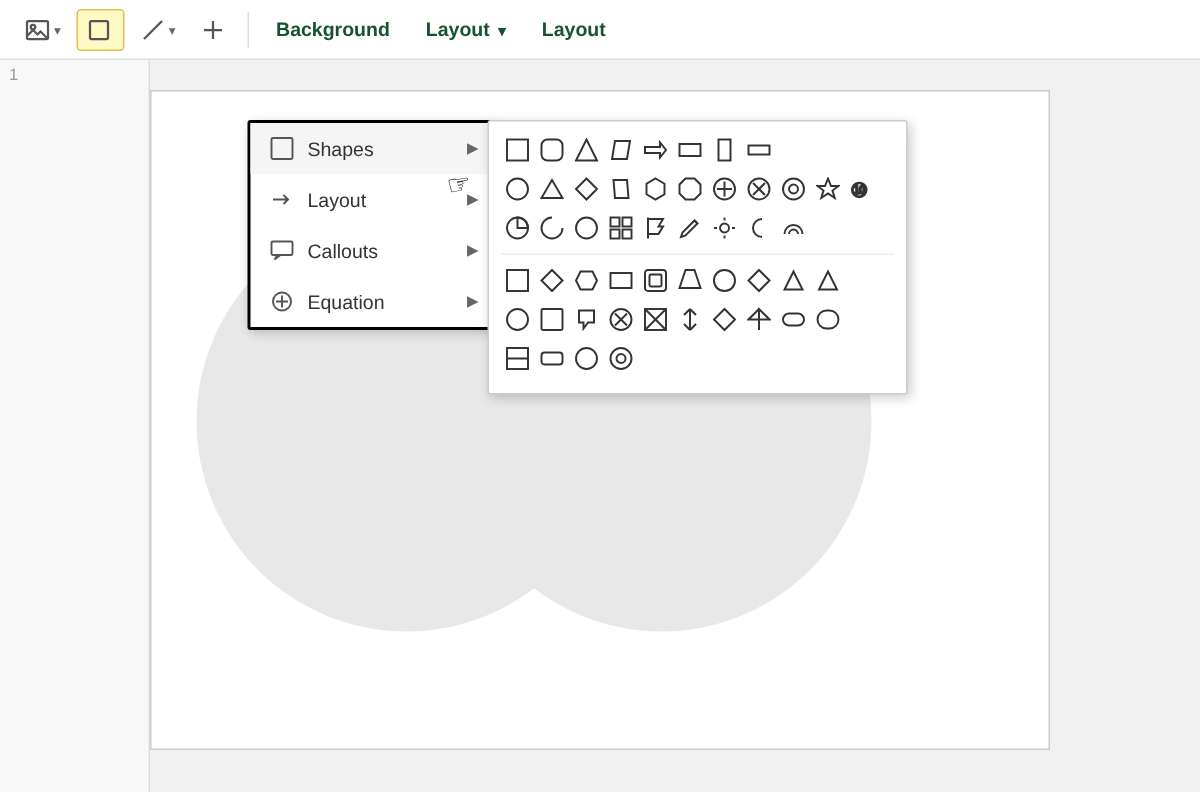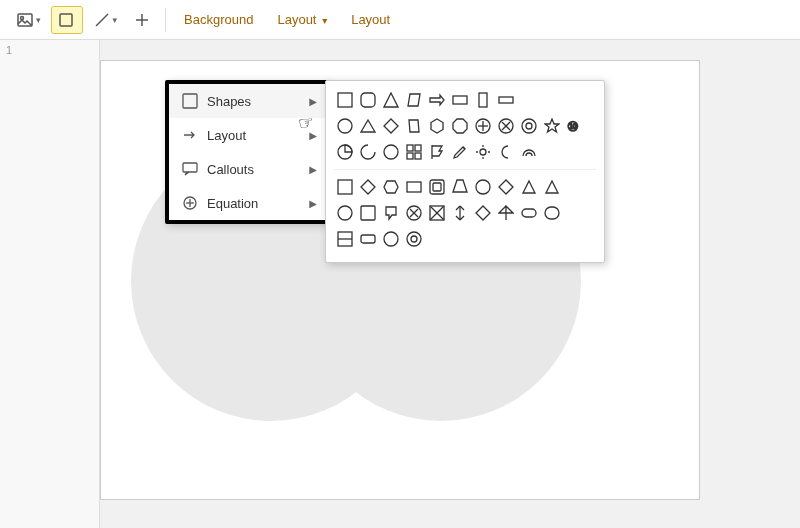--- a/index.html
+++ b/index.html
@@ -87,22 +87,23 @@
       background: #ddd;
       margin: 0 4px;
     }
 
     .toolbar-text-btn {
       padding: 4px 10px;
       border-radius: 3px;
       cursor: pointer;
       border: none;
       background: transparent;
-      color: #a16207;
+      color: #14532d;
       font-size: 13px;
+      font-weight: bold;
     }
 
     .toolbar-text-btn .arrow {
       font-size: 10px;
       margin-left: 2px;
     }
 
     
     .slide-sidebar {
       position: absolute;
@@ -119,21 +120,21 @@
       color: #999;
       padding: 4px 6px;
     }
 
     
     .dropdown-menu {
       position: absolute;
       top: 80px;
       left: 165px;
       background: white;
-      border: 4px solid #000000;
+      border: 2px solid #000000;
       border-radius: 2px;
       box-shadow: 2px 2px 8px rgba(0,0,0,0.2);
       z-index: 200;
       width: 164px;
     }
 
     .menu-item {
       display: flex;
       align-items: center;
       padding: 8px 12px;

